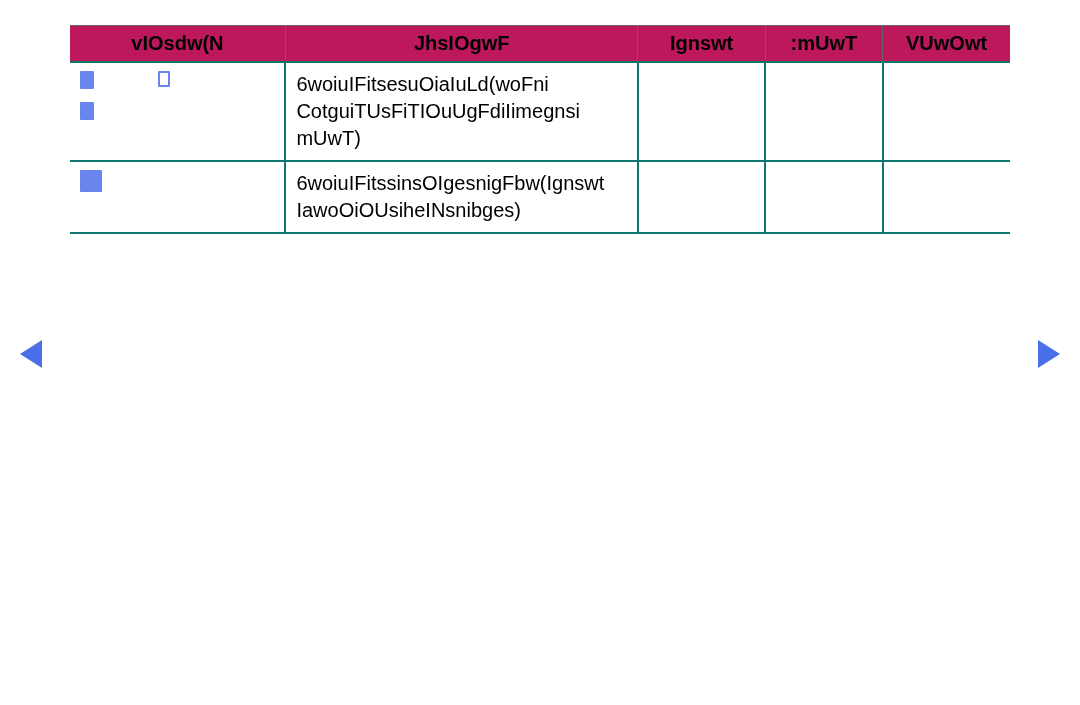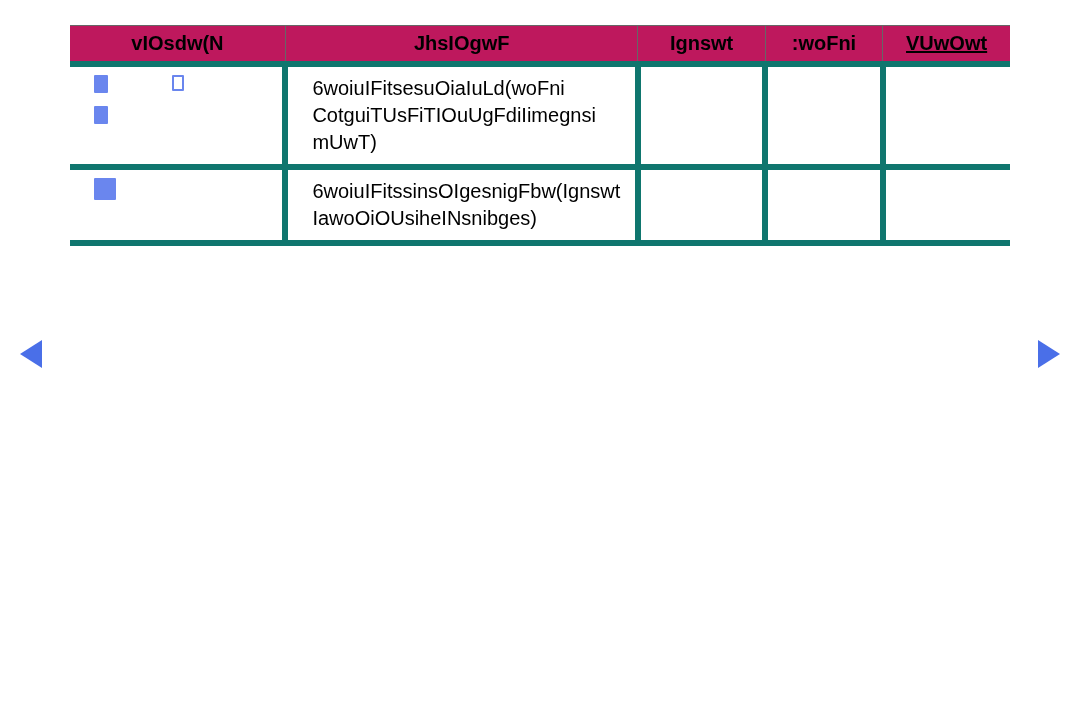--- a/index.html
+++ b/index.html
@@ -44,32 +44,32 @@
     th {
       background: #be185d;
       font-weight: bold;
       border: 1px solid #666;
       padding: 6px 8px;
       text-align: center;
       vertical-align: middle;
       height: 36px;
     }
     td {
-      border: 6px solid #0f766e;
-      padding: 8px 24px;
+      border: 2px solid #0f766e;
+      padding: 8px 10px;
       vertical-align: top;
       line-height: 1.35;
     }
     col.c1 { width: 22%; }
     col.c2 { width: 36%; }
     col.c3 { width: 13%; }
     col.c4 { width: 12%; }
     col.c5 { width: 13%; }
     td.col-left, th:first-child, td:first-child { border-left: none; }
-    th:last-child, td:last-child { border-right: none; text-decoration: underline; }
+    th:last-child, td:last-child { border-right: none; }
     td.col-left { background: #fff; }
     .glyph {
       display: inline-block;
       width: 14px;
       height: 18px;
       background: #6a86ee;
       margin-right: 8px;
       vertical-align: top;
       border-radius: 1px;
     }
@@ -106,21 +106,21 @@
         <col class="c2">
         <col class="c3">
         <col class="c4">
         <col class="c5">
     </colgroup>
     <thead>
       <tr>
         <th>vIOsdw(N</th>
         <th>JhsIOgwF</th>
         <th>Ignswt</th>
-        <th>:woFni</th>
+        <th>:mUwT</th>
         <th>VUwOwt</th>
       </tr>
     </thead>
     <tbody>
       <tr>
         <td class="col-left">
           <div class="two-line">
             <div class="line1">
               <span class="glyph"></span>
               &nbsp;&nbsp;&nbsp;&nbsp;&nbsp;&nbsp;&nbsp;&nbsp;

